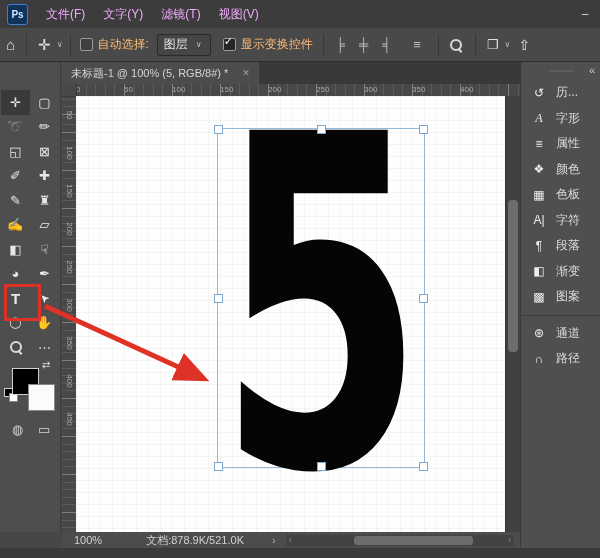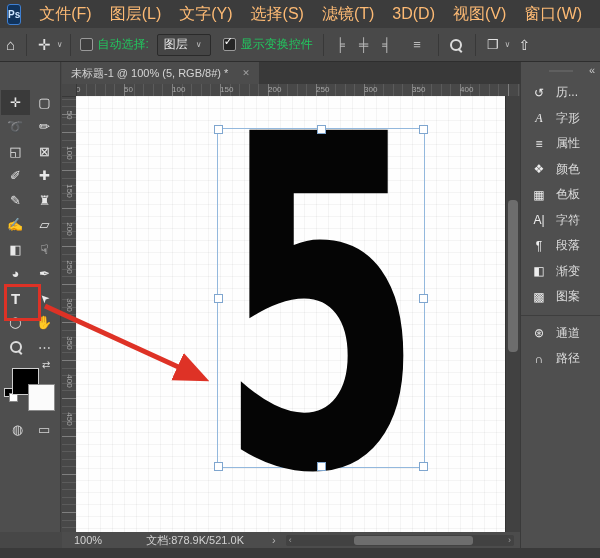--- a/index.html
+++ b/index.html
@@ -6,34 +6,34 @@
   body{
     width:600px;height:558px;position:relative;overflow:hidden;
     background:#474747;font-family:"Liberation Sans",sans-serif;
     -webkit-font-smoothing:antialiased;color:#d8d8d8;
   }
   
   .titlebar{position:absolute;left:0;top:0;width:600px;height:28px;background:#3c3c3c;
     display:flex;align-items:center;border-bottom:3px solid #d946ef;}
   .ps-logo{width:19px;height:19px;margin:0 9px 0 7px;background:#10335c;border:1px solid #3e7fd1;
     border-radius:3px;color:#cfe6ff;font-size:10px;font-weight:bold;display:flex;align-items:center;justify-content:center;}
-  .menu{font-size:16px;color:#fdba74;padding:0 9px;line-height:28px;white-space:nowrap;cursor:default;}
+  .menu{font-size:12px;color:#f0abfc;padding:0 9px;line-height:28px;white-space:nowrap;cursor:default;}
   .win-controls{margin-left:auto;display:flex;}
   .win-btn{width:30px;text-align:center;font-size:12px;color:#d9d9d9;line-height:28px;}
   
   .optionsbar{position:absolute;left:0;top:28px;width:600px;height:33px;background:#494949;
     border-bottom:1px solid #2e2e2e;display:flex;align-items:center;font-size:12px;}
   .ob-icon{color:#e2e2e2;font-size:15px;padding:0 6px;}
   .ob-sep{width:1px;height:22px;background:#383838;margin:0 5px;}
   .ob-chev{font-size:8px;color:#bdbdbd;margin-right:2px;}
   .checkbox{width:11px;height:11px;border:1px solid #9a9a9a;background:#3f3f3f;display:inline-block;
     margin:0 5px 0 4px;position:relative;border-radius:2px;}
   .checkbox.checked{background:#262626;}
   .checkbox .tick{position:absolute;left:0;top:-3px;color:#fff;font-size:11px;line-height:11px;}
-  .ob-label{color:#22c55e;}
+  .ob-label{color:#fdba74;}
   .dropdown{background:#454545;border:1px solid #2a2a2a;border-radius:2px;height:20px;display:flex;
     align-items:center;padding:0 6px;margin:0 8px;gap:8px;color:#e6e6e6;}
   .align-ic{color:#b9b9b9;font-size:13px;padding:0 7px;}
   .loupe{position:relative;width:8px;height:8px;border:2px solid #dcdcdc;border-radius:50%;display:inline-block;}
   .loupe::after{content:"";position:absolute;width:2px;height:5px;background:#dcdcdc;left:7px;top:7px;transform:rotate(-45deg);}
   
   .tabbar{position:absolute;left:62px;top:62px;width:458px;height:22px;background:#393939;display:flex;}
   .tab{background:#4c4c4c;color:#d5d5d5;font-size:11px;padding:0 9px;display:flex;align-items:center;gap:14px;}
   .tab-close{color:#9f9f9f;font-size:9px;}
   
@@ -96,27 +96,23 @@
   
   .red-box{position:absolute;left:4px;top:284px;width:31px;height:31px;border:3px solid #de3226;z-index:5;}
   .arrow-overlay{position:absolute;left:0;top:0;z-index:6;pointer-events:none;}
 </style>
 </head>
 <body>
 
 <div class="titlebar">
   <div class="ps-logo">Ps</div>
   <div class="menu">文件(F)</div>
-  <div class="menu">图层(L)</div>
   <div class="menu">文字(Y)</div>
-  <div class="menu">选择(S)</div>
   <div class="menu">滤镜(T)</div>
-  <div class="menu">3D(D)</div>
   <div class="menu">视图(V)</div>
-  <div class="menu">窗口(W)</div>
   <div class="win-controls">
     <div class="win-btn">–</div>
 
   </div>
 </div>
 
 <div class="optionsbar">
   <span class="ob-icon">⌂</span>
   <span class="ob-sep"></span>
   <span class="ob-icon">✛</span>

